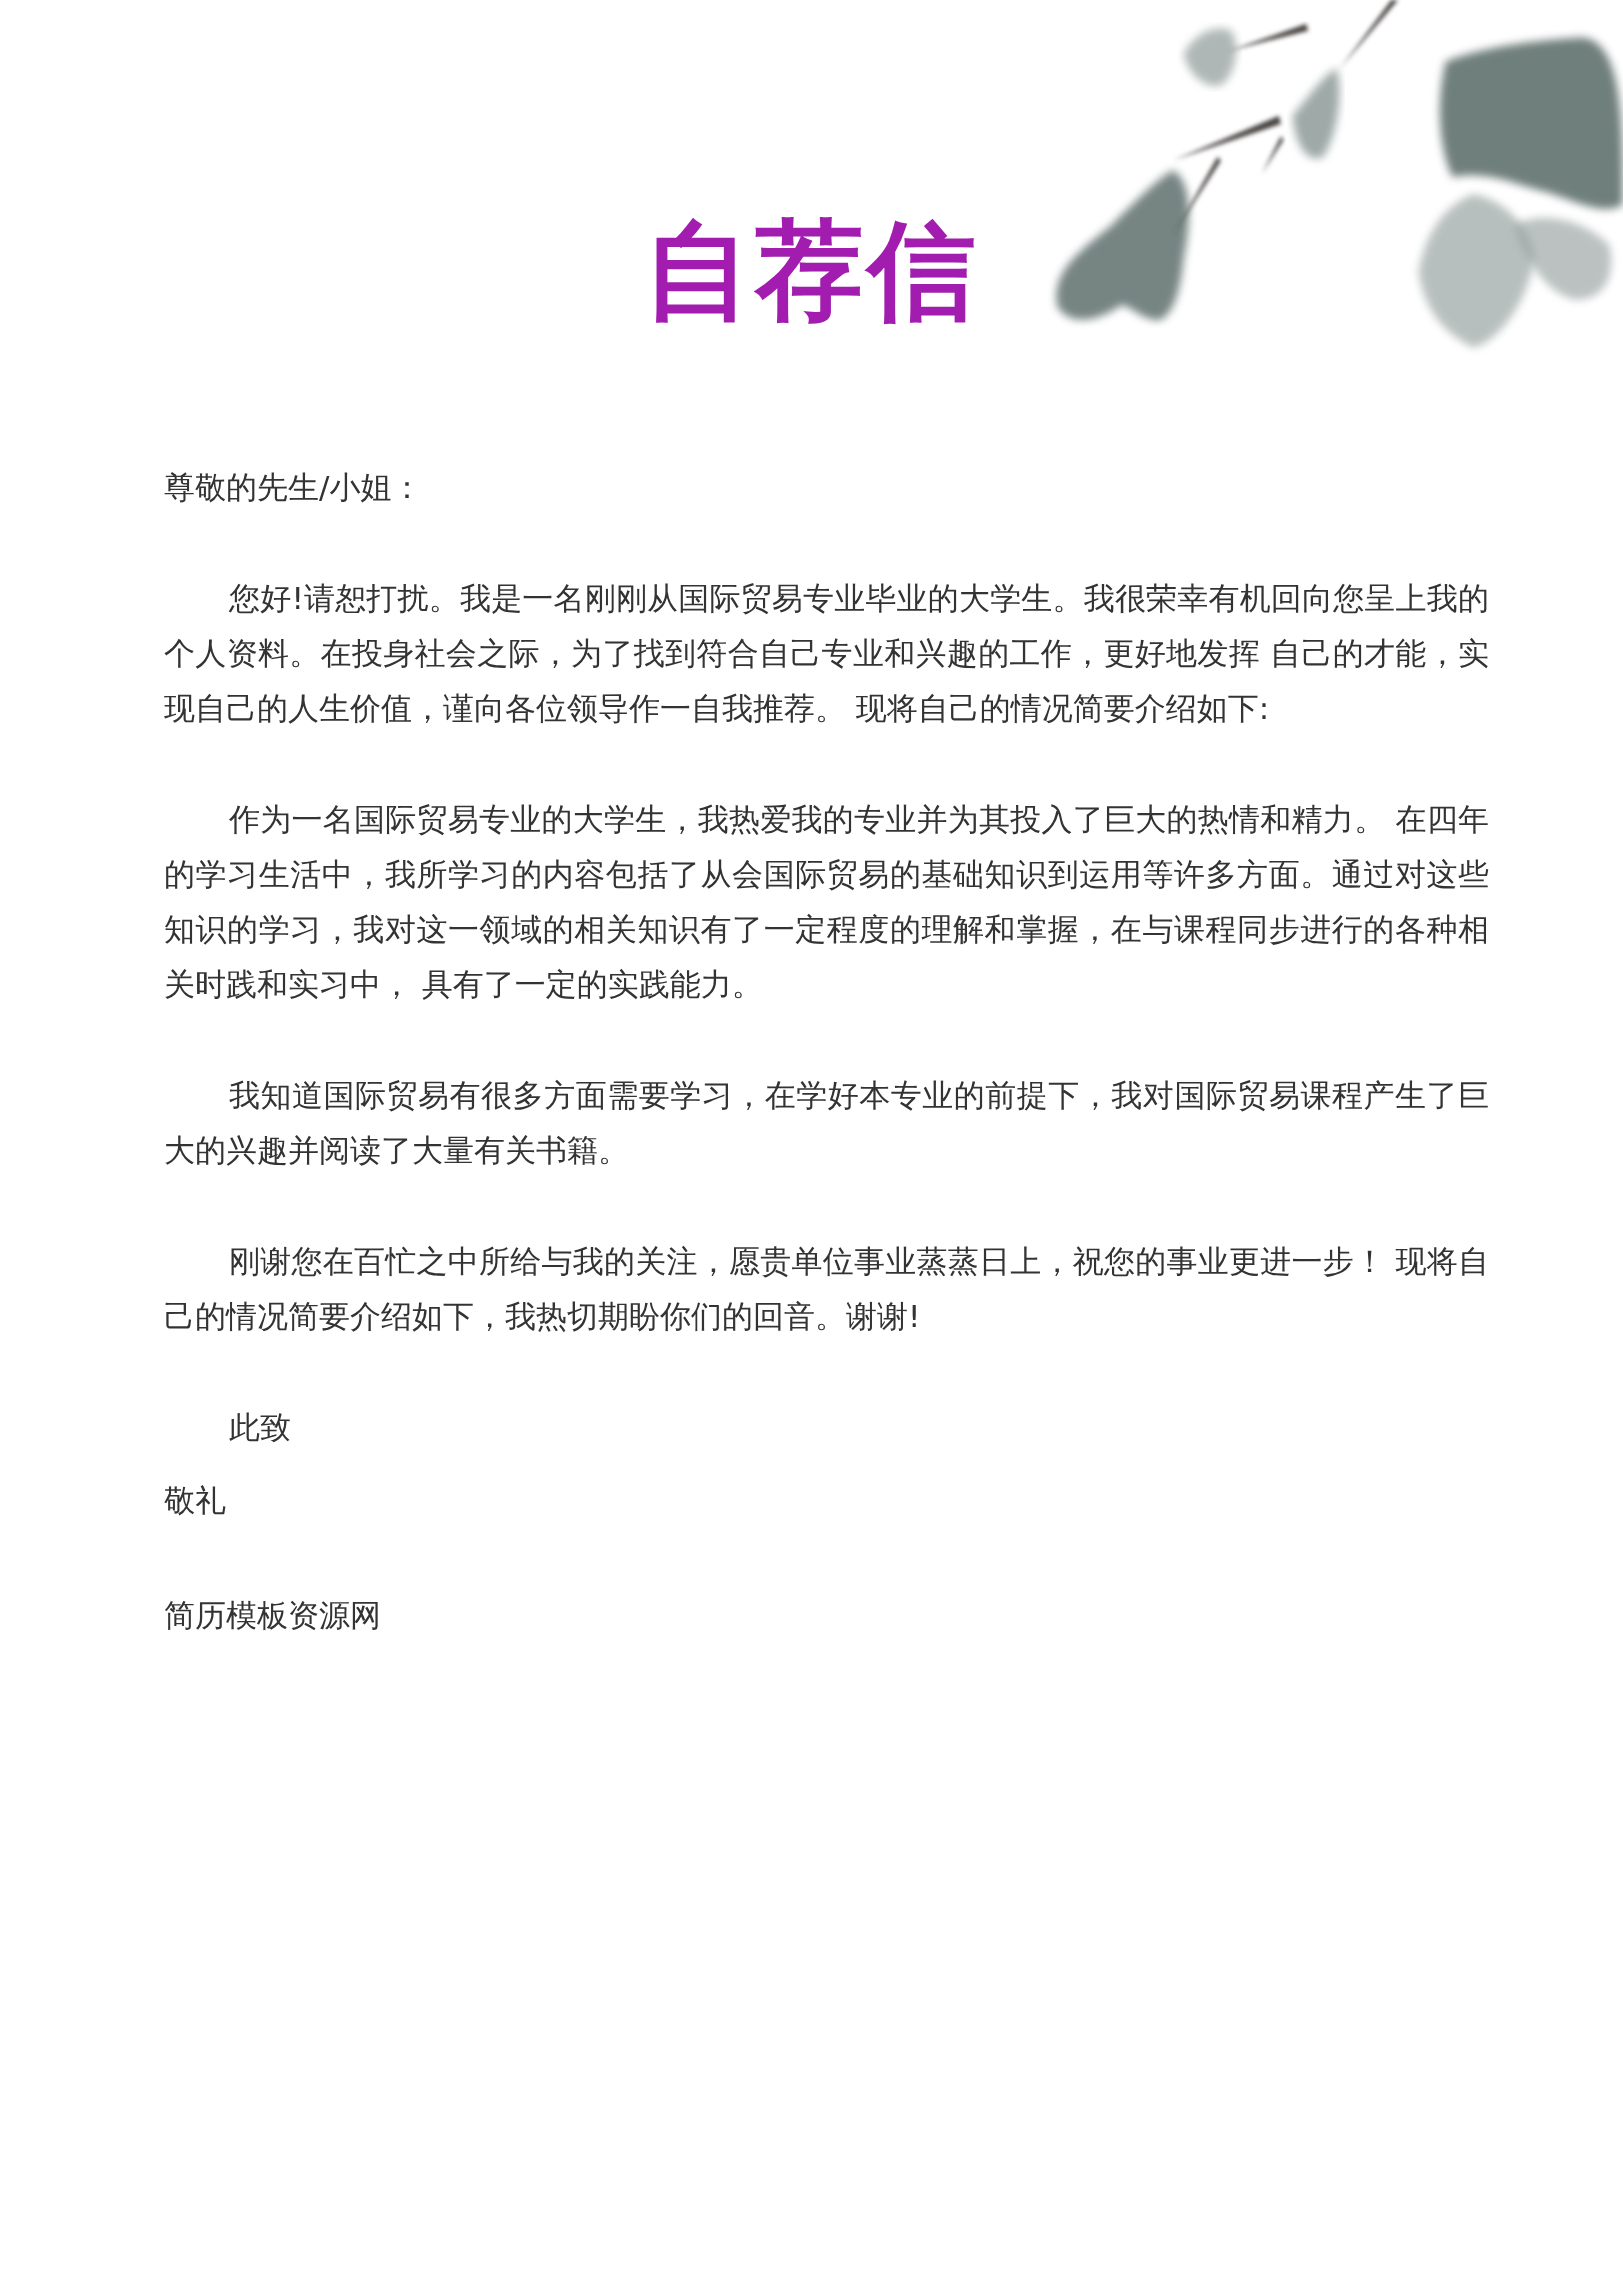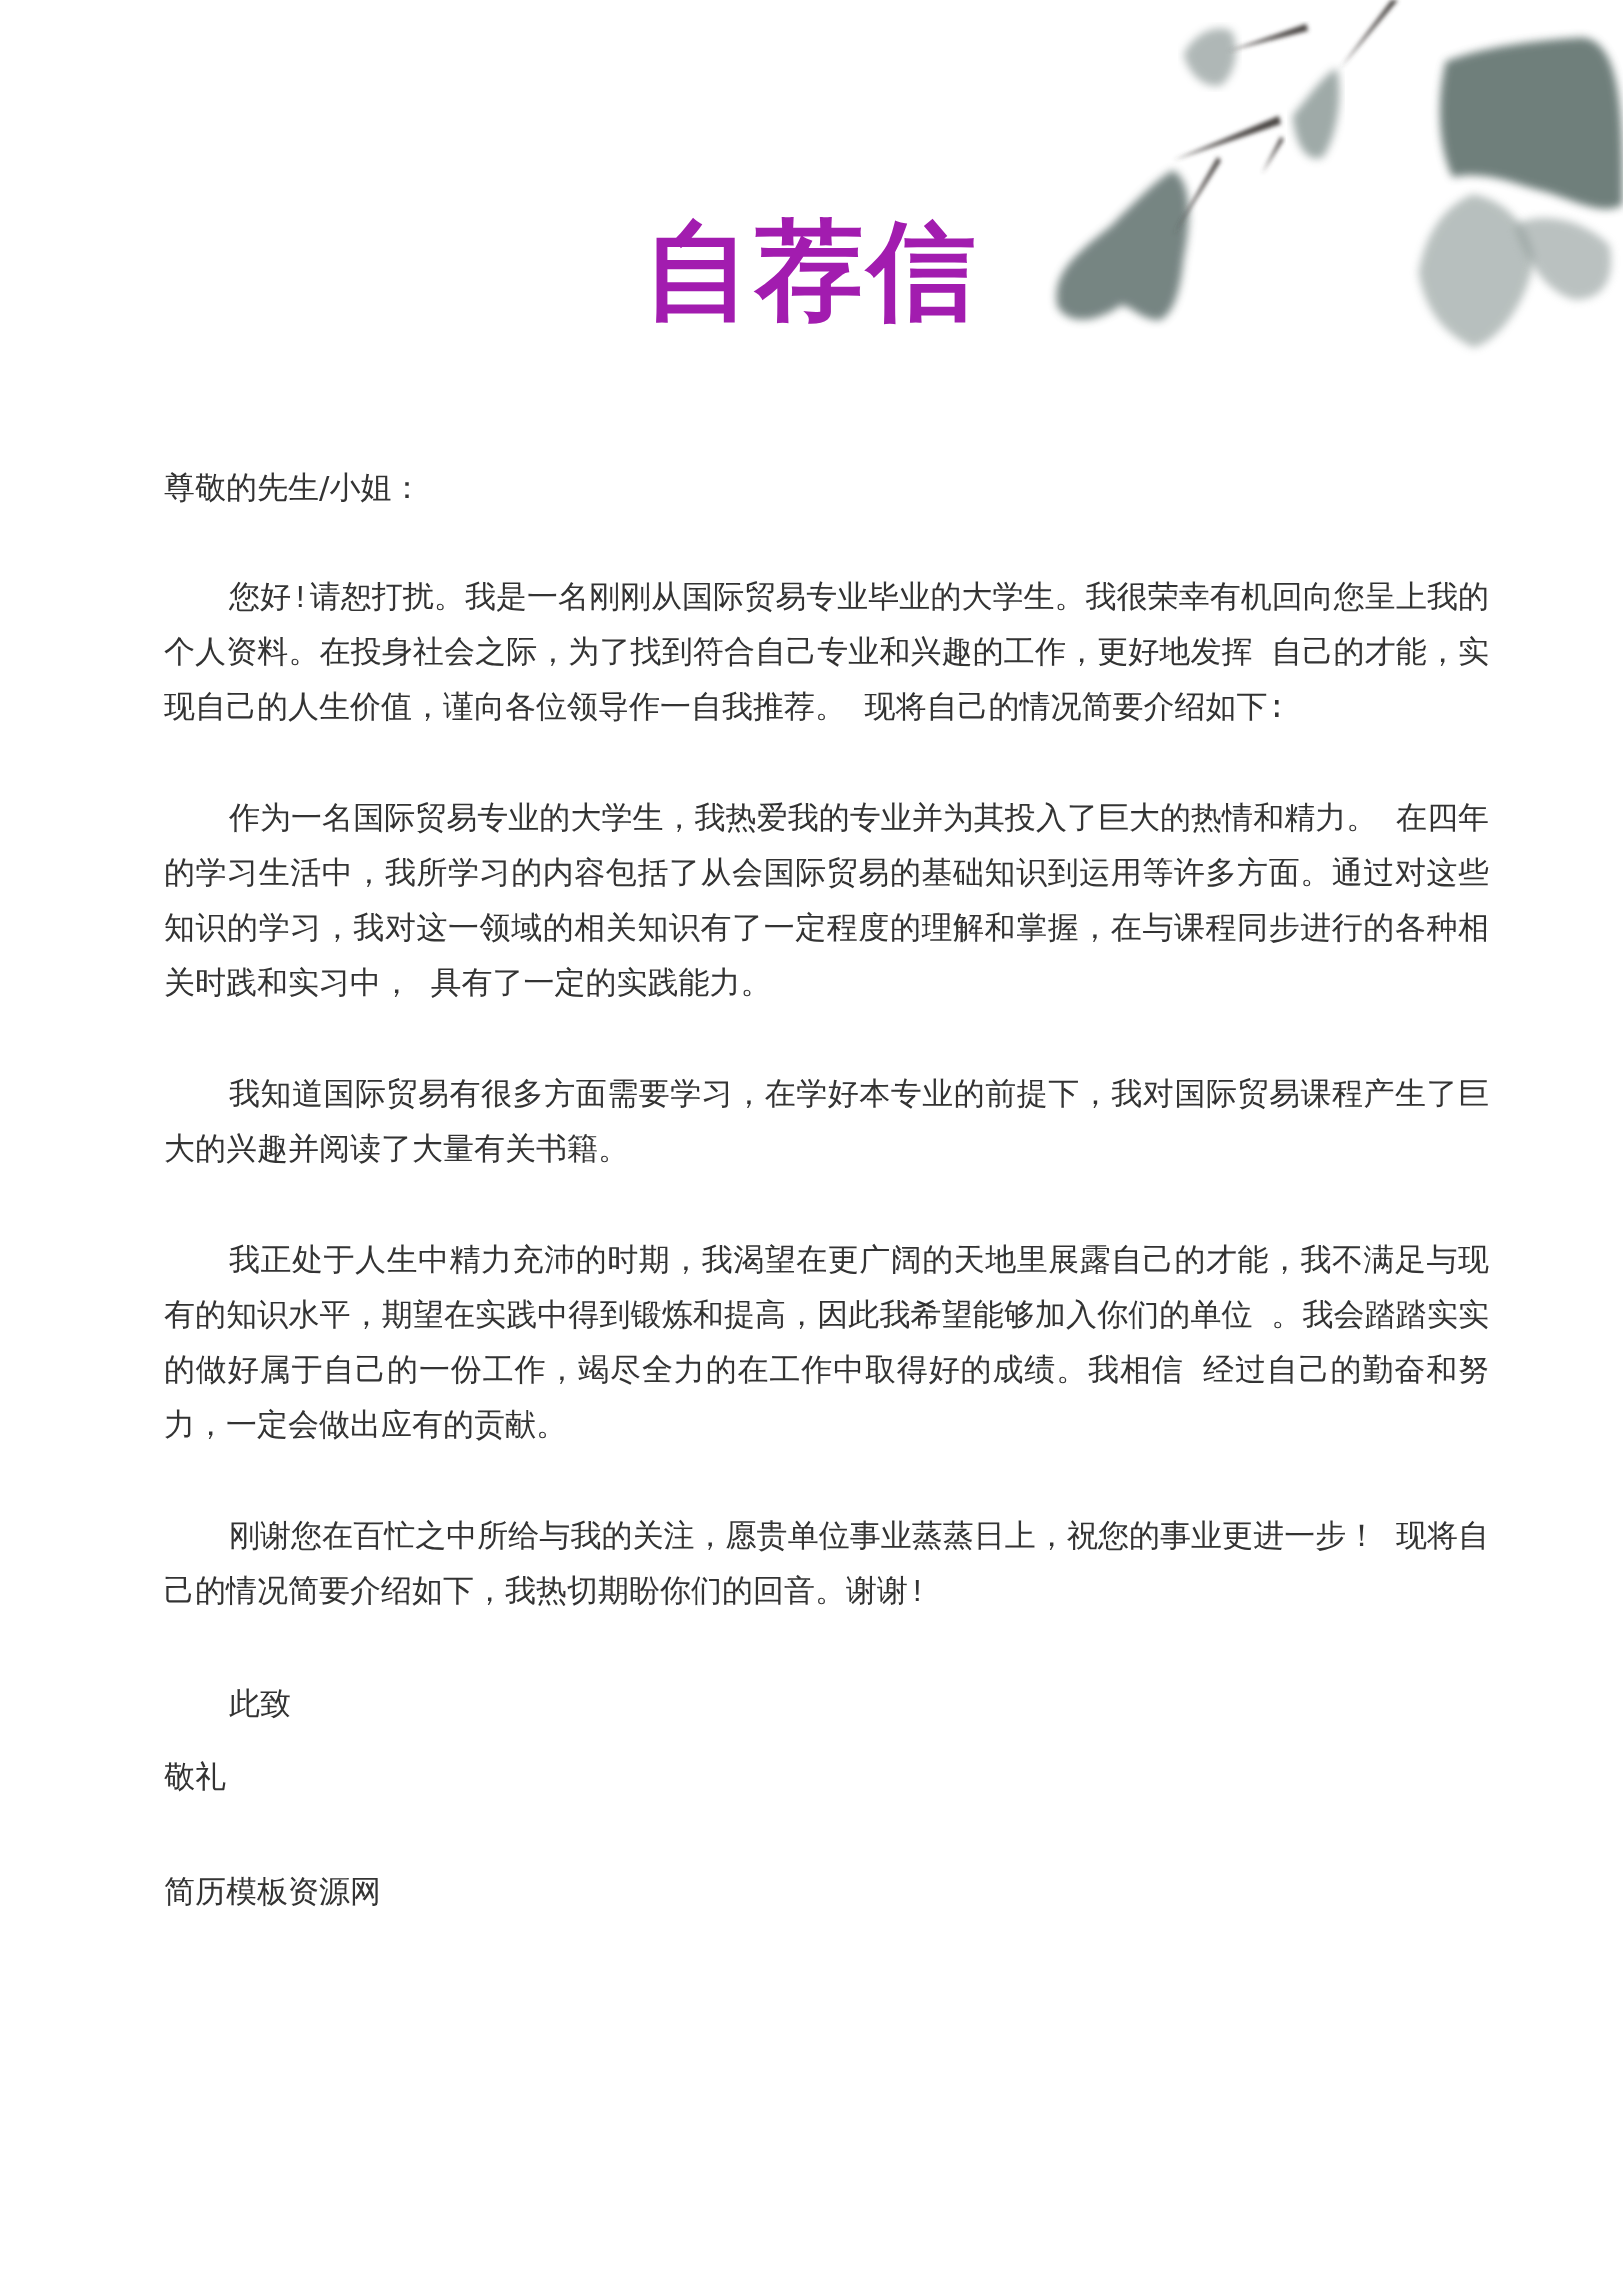--- a/index.html
+++ b/index.html
@@ -17,21 +17,21 @@
       text-align: center; font-size: 108px; font-weight: bold;
       letter-spacing: 4.1px; color: #a21caf; line-height: 1;
       font-family: "DejaVu Sans", sans-serif;
     }
     .letter {
       position: absolute; left: 146px; width: 1361px; top: 442px;
       font-size: 31px; line-height: 55px;
     }
     .letter p { margin: 18px; text-align: justify; }
     .salutation { margin-bottom: 56px !important; }
-    .para { text-indent: 65px; margin-bottom: 56px !important; font-family: Liberation Mono, monospace; }
+    .para { text-indent: 65px; margin-bottom: 56px !important; }
     .closing-1 { text-indent: 65px; }
     .closing-2 { margin-bottom: 60px !important; }
     .right { text-align: right; }
     .sign { margin-bottom: 29px !important; }
   </style>
 </head>
 <body>
 
 <svg class="ink" viewBox="0 0 860 540" xmlns="http://www.w3.org/2000/svg">
   <defs>
@@ -61,19 +61,18 @@
   <path filter="url(#blur2)" fill="#4a4543" d="M445 100 L520 0 L530 0 Z"></path>
 </svg>
 
 <div class="title">自荐信</div>
 
 <div class="letter">
   <p class="salutation">尊敬的先生/小姐：</p>
   <p class="para">您好!请恕打扰。我是一名刚刚从国际贸易专业毕业的大学生。我很荣幸有机回向您呈上我的个人资料。在投身社会之际，为了找到符合自己专业和兴趣的工作，更好地发挥  自己的才能，实现自己的人生价值，谨向各位领导作一自我推荐。  现将自己的情况简要介绍如下:</p>
   <p class="para">作为一名国际贸易专业的大学生，我热爱我的专业并为其投入了巨大的热情和精力。  在四年的学习生活中，我所学习的内容包括了从会国际贸易的基础知识到运用等许多方面。通过对这些知识的学习，我对这一领域的相关知识有了一定程度的理解和掌握，在与课程同步进行的各种相关时践和实习中，  具有了一定的实践能力。</p>
   <p class="para">我知道国际贸易有很多方面需要学习，在学好本专业的前提下，我对国际贸易课程产生了巨大的兴趣并阅读了大量有关书籍。</p>
-  <p class="para">我正处于人生中精力充沛的时期，我渴望在更广阔的天地里展露自己的才能，我不满足与现有的知识水平，期望在实践中得到锻炼和提高，因此我希望能够加入你们的单位  。我会踏踏实实的做好属于自己的一份工作，竭尽全力的在工作中取得好的成绩。我相信  经过自己的勤奋和努力，一定会做出应有的贡献。</p>
   <p class="para">刚谢您在百忙之中所给与我的关注，愿贵单位事业蒸蒸日上，祝您的事业更进一步！ 现将自己的情况简要介绍如下，我热切期盼你们的回音。谢谢!</p>
   <p class="closing-1">此致</p>
   <p class="closing-2">敬礼</p>
   <p class="right sign">简历模板资源网</p>
 </div>
 
 
 </body></html>

